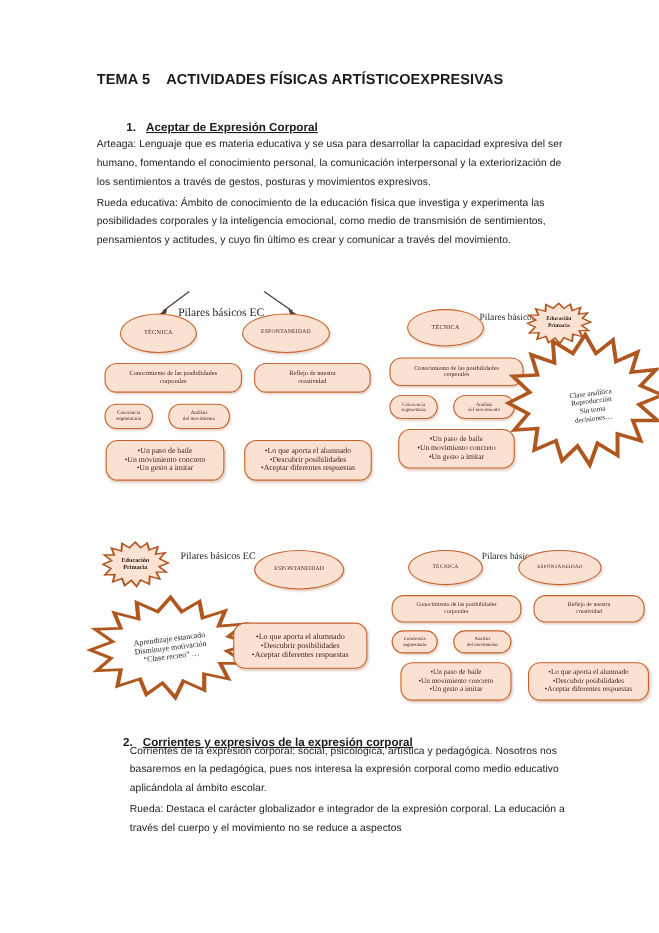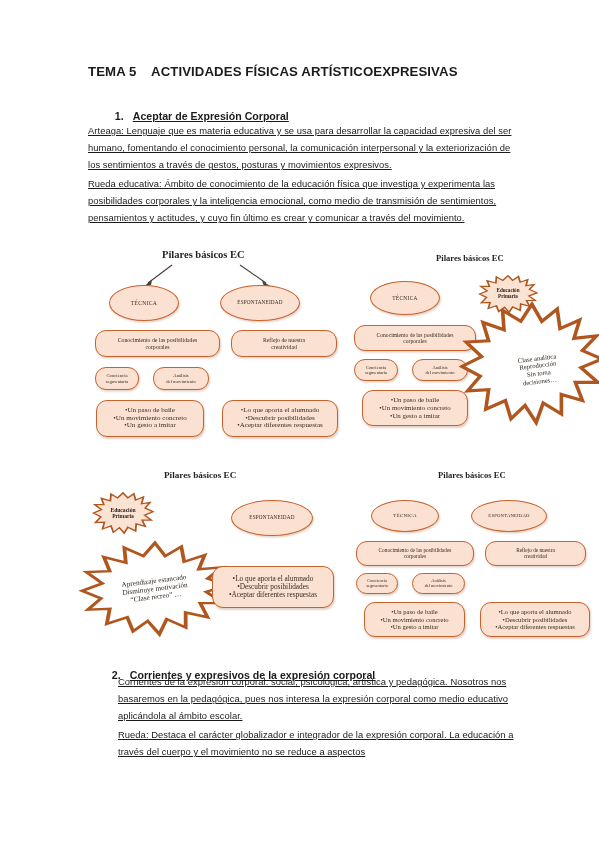--- a/index.html
+++ b/index.html
@@ -43,33 +43,33 @@
   }
   .section-head .num { display: inline-block; width: 18px; }
   .section-head .txt { text-decoration: underline; }
 
   .para {
     position: absolute;
     font-size: 9.4px;
     line-height: 17.2px;
     letter-spacing: 0.05px;
     text-align: left;
-    text-decoration: underline;
   }
 
   
   .figure {
     position: absolute;
   }
   .fig-title {
     position: absolute;
     font-family: "Liberation Serif", serif;
-    font-weight: bold;
+    font-weight: normal;
     color: #231f20;
     white-space: nowrap;
+    margin-top: 30px;
   }
 
   .node {
     position: absolute;
     box-sizing: border-box;
     background: #fae1d2;
     border: 1.1px solid #c8622c;
     color: #3a2a22;
     font-family: "Liberation Serif", serif;
     display: flex;

